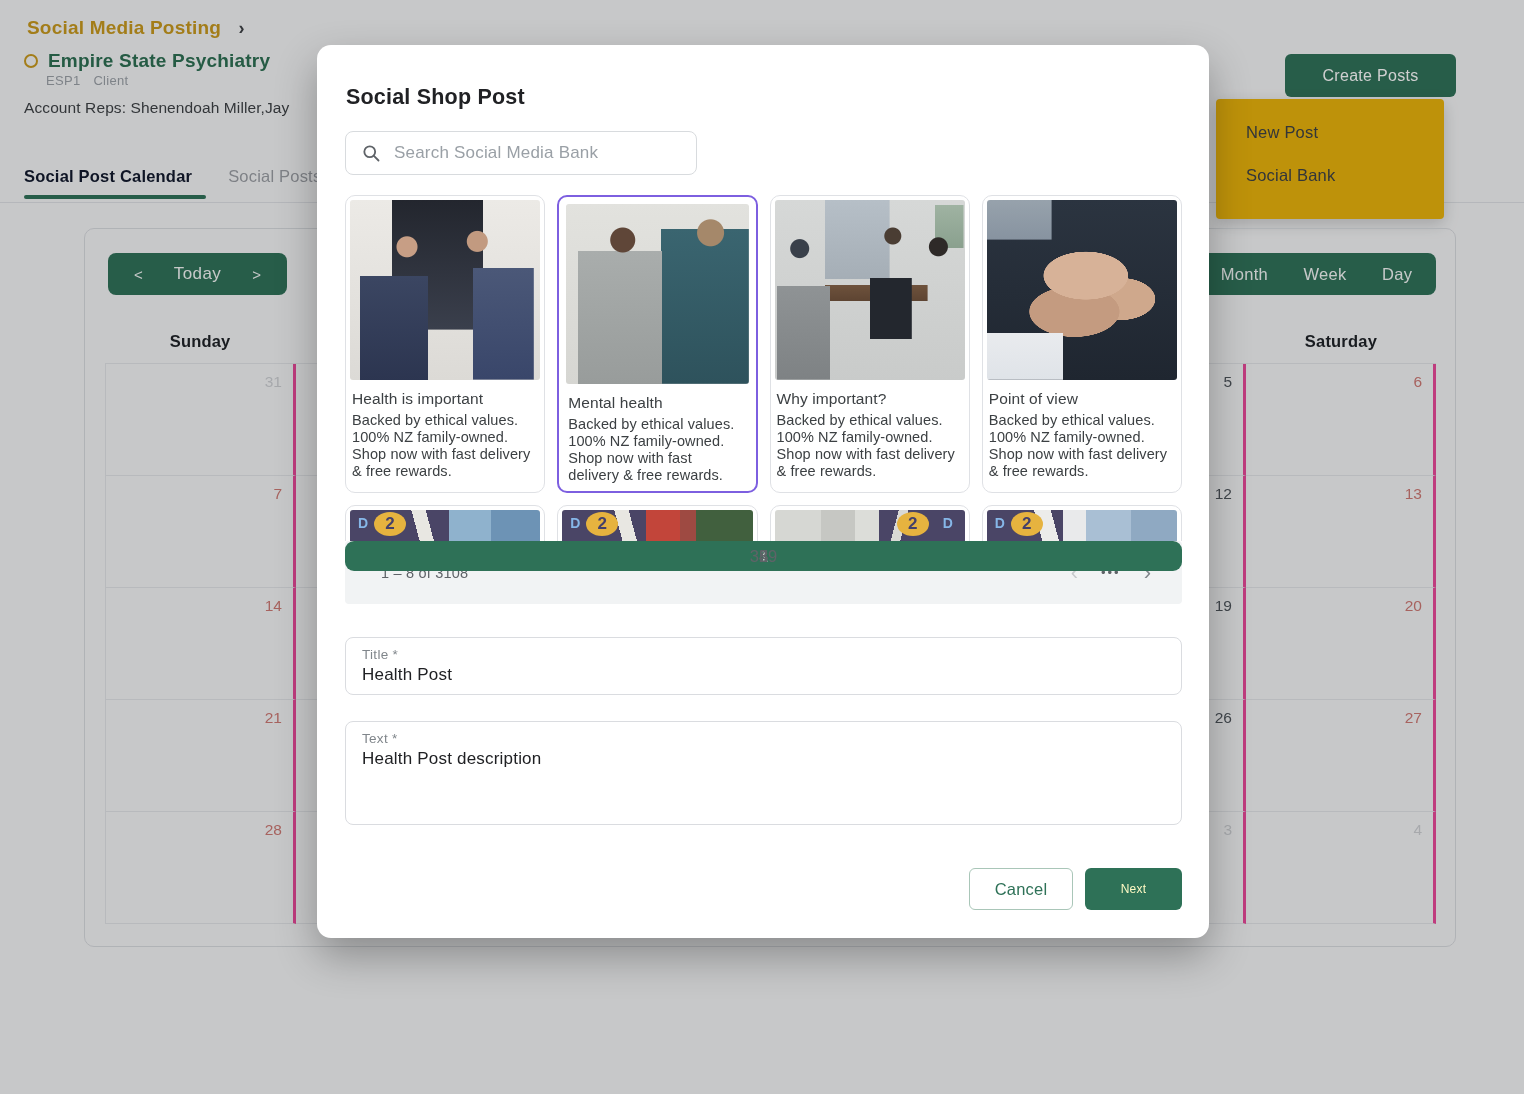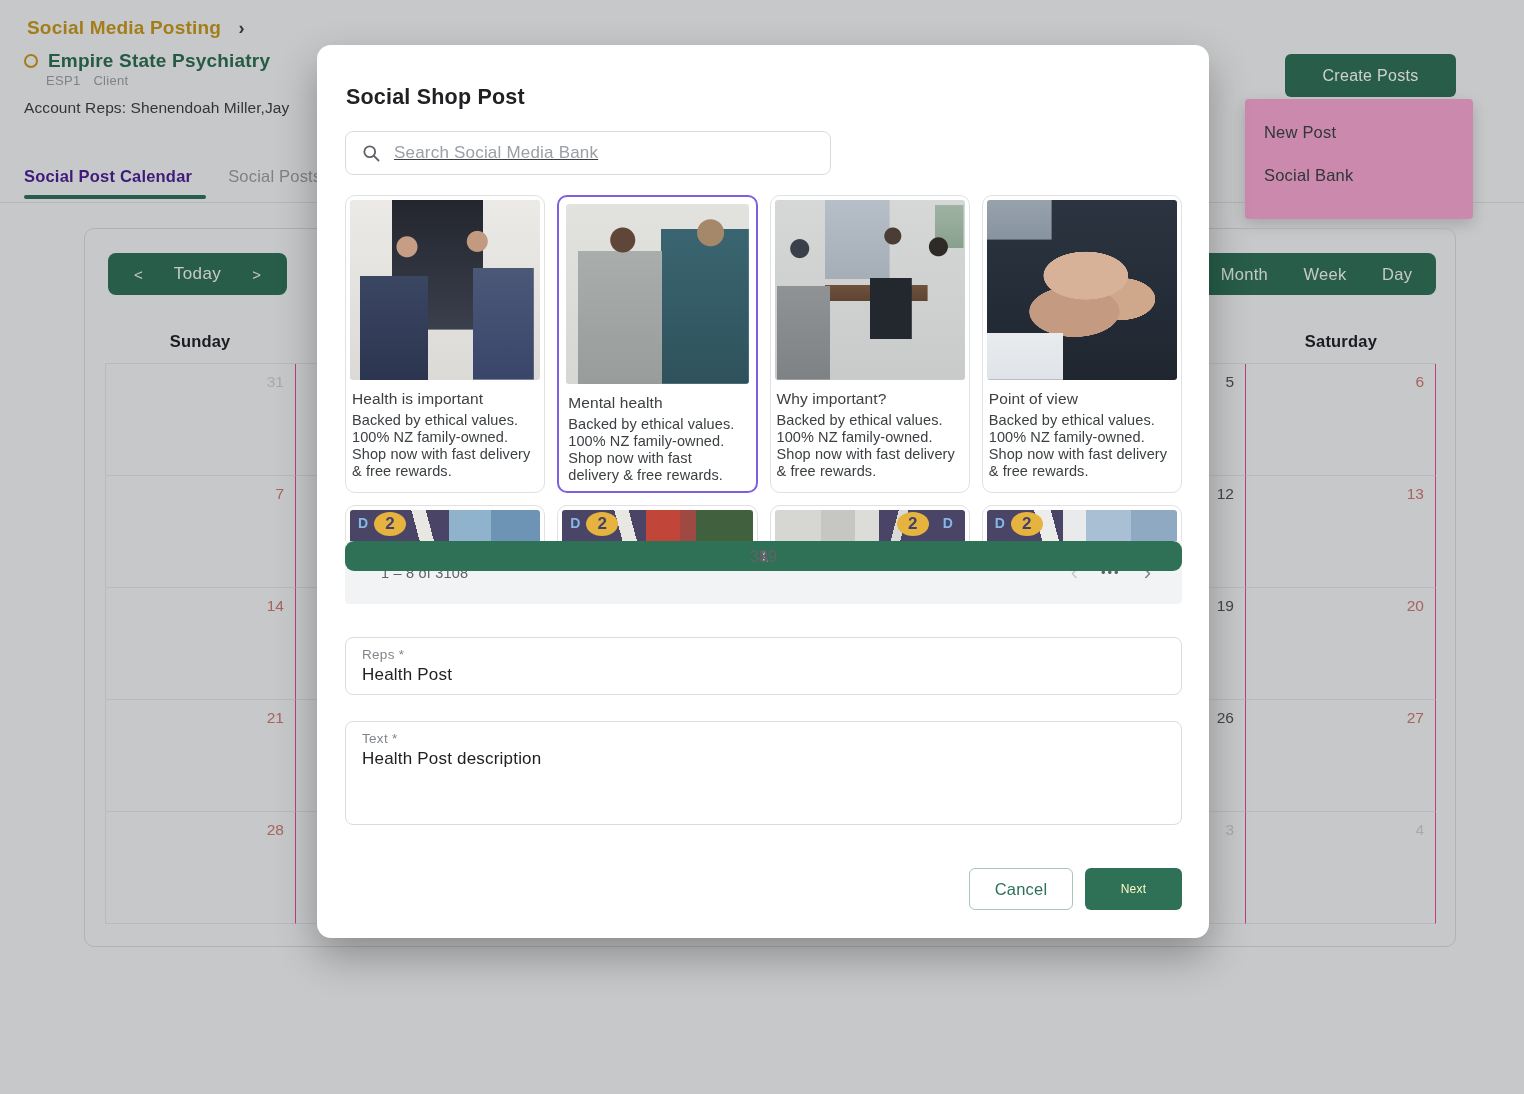--- a/index.html
+++ b/index.html
@@ -12,58 +12,58 @@
   .crumb{color:#C8991B;cursor:pointer;}
   .crumb-chev{color:#3C4043;margin-left:12px;font-size:18px;}
   .client-row{position:absolute;left:24px;top:50px;display:flex;align-items:center;}
   .client-dot{width:10px;height:10px;border:2px solid #C8991B;border-radius:50%;margin-right:10px;}
   .client-name{font-size:19px;font-weight:700;color:#2B6E50;letter-spacing:.2px;}
   .client-sub{position:absolute;left:46px;top:73px;font-size:13px;color:#9AA0A6;letter-spacing:.3px;}
   .client-sub span + span{margin-left:9px;}
   .reps{position:absolute;left:24px;top:99px;font-size:15.5px;color:#3C4043;letter-spacing:.1px;white-space:nowrap;}
   .tabs{position:absolute;left:24px;top:167px;display:flex;gap:36px;}
   .tab{font-size:16.5px;color:#9A9EA3;cursor:pointer;letter-spacing:.2px;}
-  .tab.active{color:#4c1d95;font-weight:700;}
+  .tab.active{color:#0f172a;font-weight:700;}
   .tab-underline{position:absolute;left:24px;top:195px;width:182px;height:4px;background:#2E7157;border-radius:2px;}
   .tabs-divider{position:absolute;left:0;top:202px;width:1524px;height:1px;background:#DFE2E5;}
 
   .create-btn{position:absolute;left:1285px;top:54px;width:171px;height:43px;background:#2E7157;color:#fff;
     font-family:inherit;font-size:16px;letter-spacing:.3px;border:none;border-radius:6px;cursor:pointer;}
-  .menu{position:absolute;left:1245px;top:99px;width:228px;height:120px;background:#f9a8d4;border-radius:4px;
-    box-shadow:0 5px 16px rgba(0,0,0,.18);padding:12px 0;box-sizing:border-box;}
+  .menu{position:absolute;left:1216px;top:99px;width:228px;height:120px;background:#eab308;border-radius:4px;
+    box-shadow:0 5px 16px rgba(0,0,0,.18);padding:12px 11px;box-sizing:border-box;}
   .menu-item{padding:12px 19px;font-size:16.5px;color:#3C4043;cursor:pointer;letter-spacing:.2px;}
 
   
   .cal-panel{position:absolute;left:84px;top:228px;width:1372px;height:719px;border:1px solid #D9DCDF;border-radius:10px;box-sizing:border-box;}
   .today-group{position:absolute;left:23px;top:24px;width:179px;height:42px;background:#2E7157;border-radius:8px;
     display:flex;align-items:center;justify-content:space-between;padding:0 20px;box-sizing:border-box;}
   .today-group button{background:none;border:none;color:rgba(255,255,255,.95);font-family:inherit;cursor:pointer;}
   .nav-chev{font-size:15px;}
   .today-btn{font-size:17px;letter-spacing:.4px;}
   .view-group{position:absolute;left:1112px;top:24px;width:239px;height:42px;background:#2E7157;border-radius:8px;
     display:flex;align-items:center;justify-content:space-around;padding:0 6px;box-sizing:border-box;}
   .view-btn{background:none;border:none;color:rgba(255,255,255,.95);font-family:inherit;font-size:16.5px;letter-spacing:.3px;cursor:pointer;}
   .cal-heads{position:absolute;left:20px;top:103px;width:1331px;display:grid;grid-template-columns:repeat(7,1fr);}
   .cal-head{text-align:center;font-weight:700;font-size:16.5px;color:#1C2024;letter-spacing:.2px;}
   .cal-grid{position:absolute;left:20px;top:134px;width:1331px;height:561px;display:grid;
     grid-template-columns:repeat(7,1fr);grid-template-rows:repeat(5,1fr);
     border-top:1px solid #E3E5E8;border-left:1px solid #E3E5E8;box-sizing:border-box;}
-  .cal-cell{position:relative;border-right:1px solid #ec4899;border-bottom:1px solid #E3E5E8;cursor:pointer;}
+  .cal-cell{position:relative;border-right:3px solid #ec4899;border-bottom:1px solid #E3E5E8;cursor:pointer;}
   .cal-date{position:absolute;top:9px;right:11px;font-size:15.5px;}
   .cal-date.out{color:#CDD0D3;}
   .cal-date.wd{color:#4E555B;}
   .cal-date.we{color:#CE7872;}
 
   
   .overlay{position:absolute;inset:0;background:rgba(15,17,19,.20);z-index:10;}
   .modal{position:absolute;left:317px;top:45px;width:892px;height:893px;background:#fff;border-radius:14px;
     box-shadow:0 18px 42px rgba(0,0,0,.30);z-index:20;}
   .modal-title{position:absolute;left:29px;top:40px;margin:0;font-size:21.5px;font-weight:700;color:#202124;letter-spacing:.2px;}
-  .search{position:absolute;left:28px;top:86px;width:486px;height:44px;border:1px solid #D8DBDE;border-radius:8px;
-    display:flex;align-items:center;gap:11px;padding:0 15px;box-sizing:border-box;text-decoration:underline;}
+  .search{position:absolute;left:28px;top:86px;width:352px;height:44px;border:1px solid #D8DBDE;border-radius:8px;
+    display:flex;align-items:center;gap:11px;padding:0 15px;box-sizing:border-box;}
   .search input{flex:1;border:none;outline:none;font-family:inherit;font-size:17px;color:#3C4043;background:transparent;}
   .search input::placeholder{color:#9AA0A6;letter-spacing:.2px;}
 
   .cards{position:absolute;left:28px;top:150px;width:837px;height:346px;display:grid;
     grid-template-columns:repeat(4,1fr);gap:12px;grid-auto-rows:298px;overflow:hidden;}
   .card{border:1px solid #DFE1E5;border-radius:10px;padding:4px;box-sizing:border-box;background:#fff;cursor:pointer;}
   .card.selected{border:2px solid #7D5FE0;padding:7px;}
   .card-title{margin:10px 2px 4px;font-size:15.5px;color:#3C4043;letter-spacing:.1px;}
   .card-desc{margin:0 2px;font-size:14.5px;line-height:1.17;color:#3C4043;letter-spacing:.1px;}
 
@@ -327,21 +327,21 @@
           <button class="page">3</button>
           <button class="page">4</button>
           <button class="page">5</button>
           <span class="dots">•••</span>
           <button class="page">389</button>
           <span class="pchev">›</span>
         </div>
     </div>
 
     <div class="field field-title">
-      <label>Reps *</label>
+      <label>Title *</label>
       <input value="Health Post" style="">
     </div>
 
     <div class="field field-text">
       <label>Text *</label>
       <textarea style="">Health Post description</textarea>
     </div>
 
     <div class="actions">
       <button class="btn-cancel">Cancel</button>

